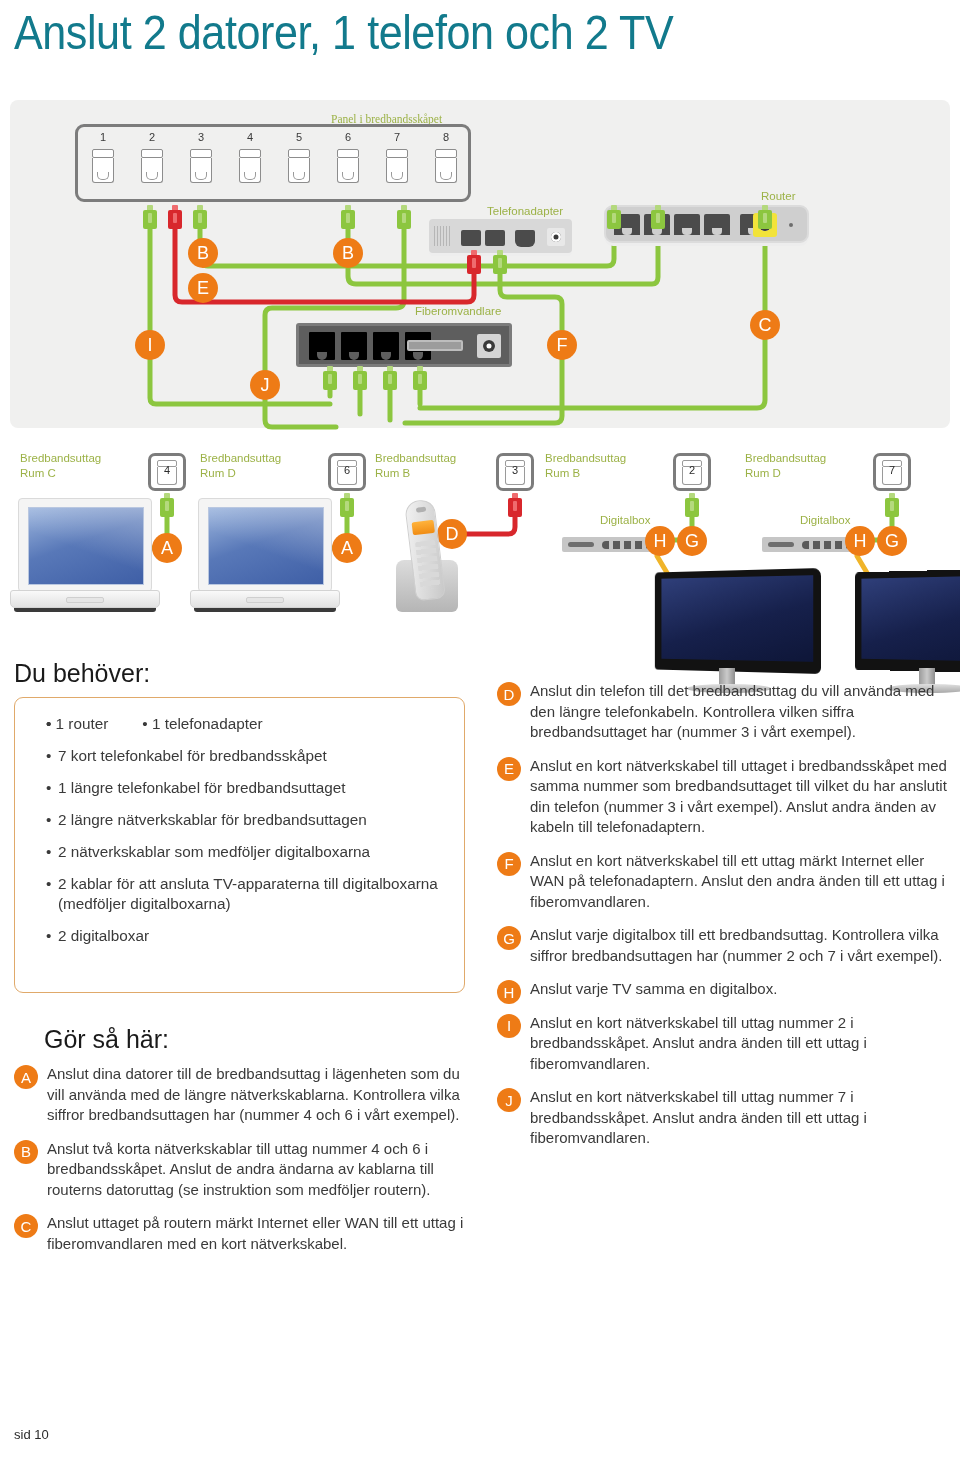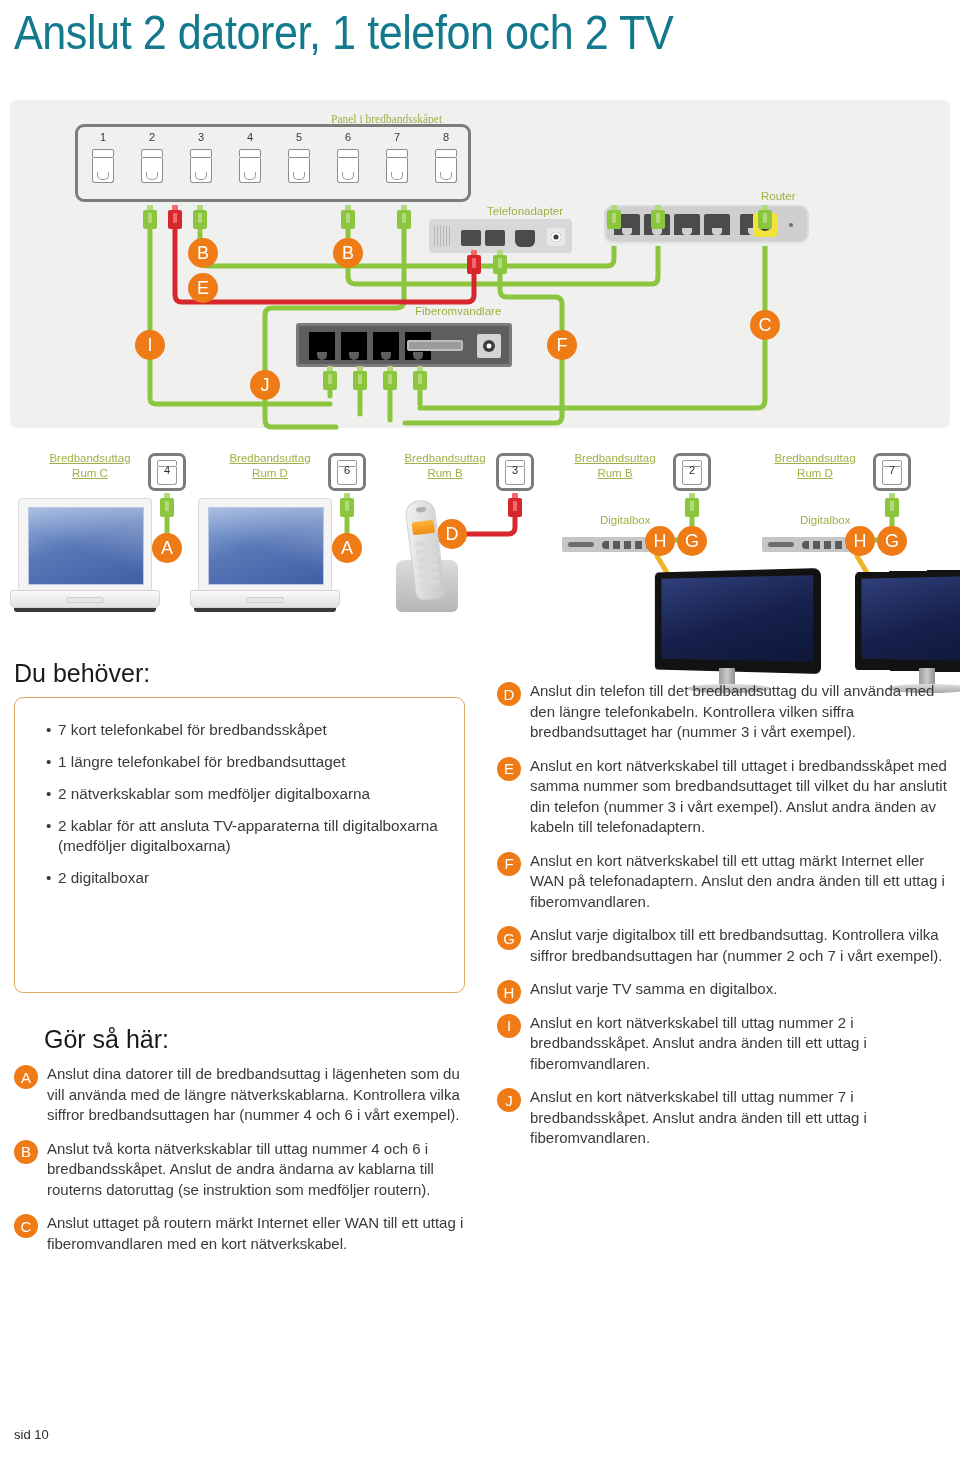--- a/index.html
+++ b/index.html
@@ -209,24 +209,23 @@
   .outlet-box .inner b {
     position:absolute; left:0; top:7px; width:20px; height:18px;
     border:1.5px solid #9a9a9a; border-top:none; border-radius: 0 0 3px 3px;
     background:#fff;
   }
   .outlet-num {
     position:absolute; left: 0; top: 8px; width: 32px;
     text-align:center; font-size: 11px; color:#2c2c2c; z-index: 2;
   }
   .out-label {
-    position: absolute; text-align: center;
+    position: absolute; 
     font-size: 11.5px; line-height: 15px; color: #9cb247;
     white-space: nowrap;
-    text-decoration: underline;
   }
 
   
   .laptop { position: absolute; width: 150px; height: 118px; }
   .laptop .lid {
     position:absolute; left: 8px; top: 0; width: 134px; height: 94px;
     background: #f4f4f4; border: 1px solid #dadada; border-radius: 4px;
   }
   .laptop .scr {
     position:absolute; left:9px; top:8px; width:116px; height:78px;
@@ -684,22 +683,26 @@
           <div class="scr"></div>
         </div>
       <div class="neck"></div>
         <div class="stand"></div>
     </div>
   </div>
 
   <div class="sec-head" style="left:14px; top:659px;">Du behöver:</div>
   <div class="needbox"></div>
   <div class="need-list">
+    <div class="need-item" style="padding-left:0;">
+      <span class="need-inline">•&nbsp;<span>1 router</span></span><span class="need-inline">•&nbsp;<span>1 telefonadapter</span></span>
+    </div>
     <div class="need-item" style="margin-top:6px;">7 kort telefonkabel för bredbandsskåpet</div>
     <div class="need-item">1 längre telefonkabel för bredbandsuttaget</div>
+    <div class="need-item">2 längre nätverkskablar för bredbandsuttagen</div>
     <div class="need-item" style="margin-top:10px;">2 nätverkskablar som medföljer digitalboxarna</div>
     <div class="need-item" style="margin-top:10px;">2 kablar för att ansluta TV-apparaterna till digitalboxarna (medföljer digitalboxarna)</div>
     <div class="need-item" style="margin-top:10px;">2 digitalboxar</div>
   </div>
 
   <div class="sec-head" style="left:44px; top:1025px;">Gör så här:</div>
   <div class="instr" style="left:14px; top:1064px; width:452px;">
     <div class="instr-row">
       <div class="badge">A</div>
       <div class="txt">Anslut dina datorer till de bredbandsuttag i lägenheten som du vill använda med de längre nätverkskablarna. Kontrollera vilka siffror bredbandsuttagen har (nummer 4 och 6 i vårt exempel).</div>

